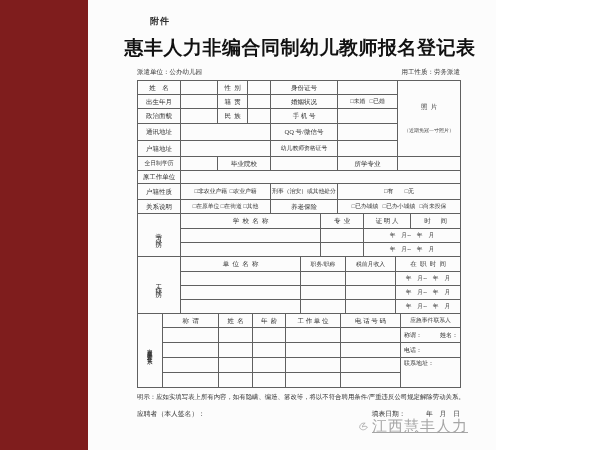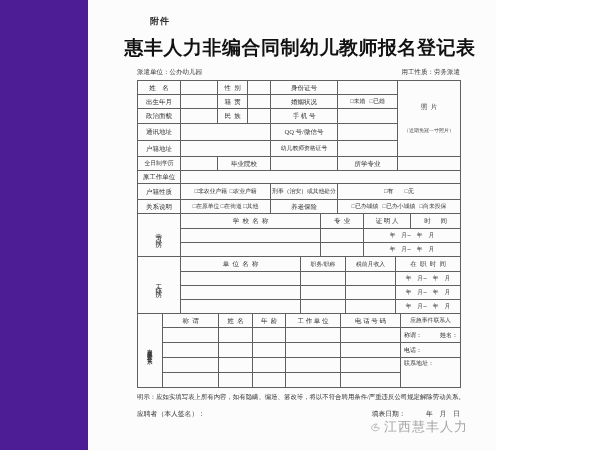--- a/index.html
+++ b/index.html
@@ -1,36 +1,36 @@
 <!DOCTYPE html>
 <html><head>
 <meta charset="utf-8">
 <style>
   html,body{margin:0;padding:0;}
-  .canvas{position:relative;width:496px;height:450px;background:#4c1d95;overflow:hidden;
+  .canvas{position:relative;width:496px;height:450px;background:#7f1d1d;overflow:hidden;
           font-family:"Liberation Serif","DejaVu Serif",serif;color:#2b2b2b;}
   .page{position:absolute;left:88px;top:0;width:424px;height:450px;background:#fcfcfc;}
   .attachment{margin:15px 0 0 62px;font-weight:bold;font-size:9px;letter-spacing:1px;}
   .title{text-align:center;margin-top:7px;font-size:19px;font-weight:bold;letter-spacing:0.5px;color:#111;}
   .subline{width:323px;margin:7px 0 3px 49px;display:flex;justify-content:space-between;font-size:6.5px;color:#333;}
   table{border-collapse:collapse;table-layout:fixed;width:323px;margin-left:49px;}
   table.band{margin-top:-1px;}
   td{border:0.8px solid #606060;font-size:6.5px;color:#333;text-align:center;vertical-align:middle;
      padding:0;line-height:1.15;white-space:pre;overflow:visible;}
   td.small{font-size:5.8px;}
   td.blank{background:transparent;}
   .photo-cell div{line-height:1.6;}
   .photo-note{font-size:5px;color:#444;}
   .vlabel{writing-mode:vertical-lr;text-orientation:upright;display:inline-block;font-size:6.5px;letter-spacing:3px;color:#333;}
   .vlabel.tight{font-size:5.5px;letter-spacing:1px;}
   td.left{text-align:left;padding-left:3px;font-size:6px;}
   td.topleft{text-align:left;vertical-align:top;padding:2px 0 0 3px;font-size:6px;}
   .notice{width:323px;margin:5px 0 0 49px;font-size:6.4px;color:#333;white-space:nowrap;}
   .sigline{width:323px;margin:7px 0 0 49px;display:flex;justify-content:space-between;font-size:6.8px;color:#333;white-space:pre;}
-  .logo{position:absolute;right:44px;bottom:14px;display:flex;align-items:center;gap:3px;color:#a6a6a6;font-size:13px;letter-spacing:1px;}
+  .logo{position:absolute;right:44px;bottom:14px;display:flex;align-items:center;gap:3px;color:#a6a6a6;font-size:15px;letter-spacing:1px;text-decoration:underline;}
 </style>
 </head>
 <body>
 
 <div class="canvas">
   <div class="page">
 
     <div class="attachment">附件</div>
     <div class="title">惠丰人力非编合同制幼儿教师报名登记表</div>
     <div class="subline">

